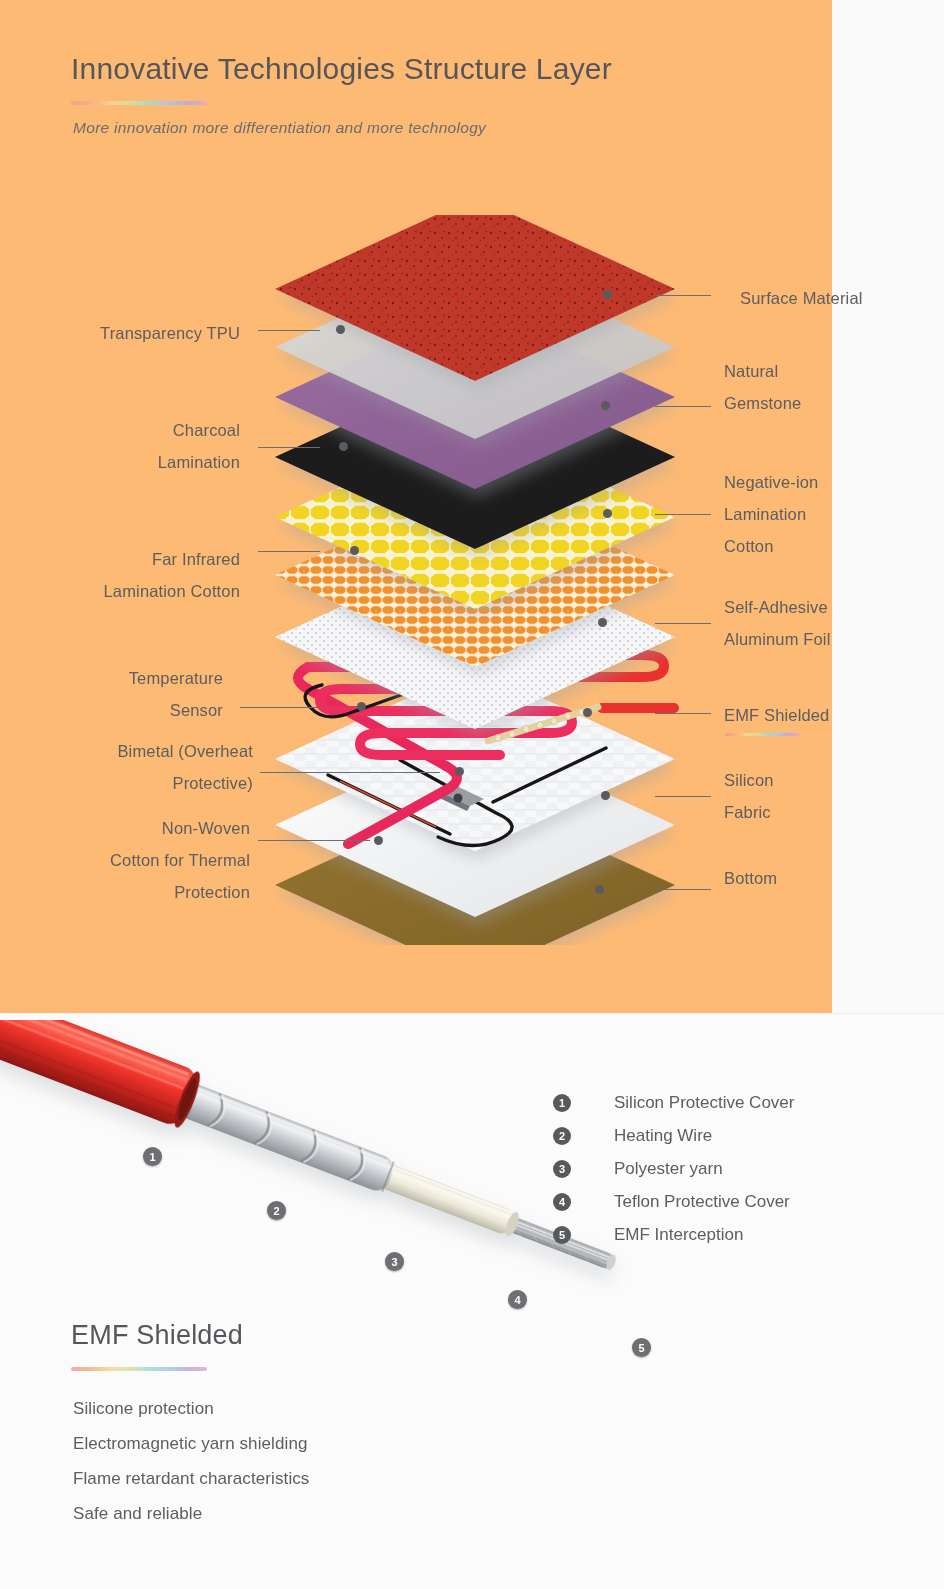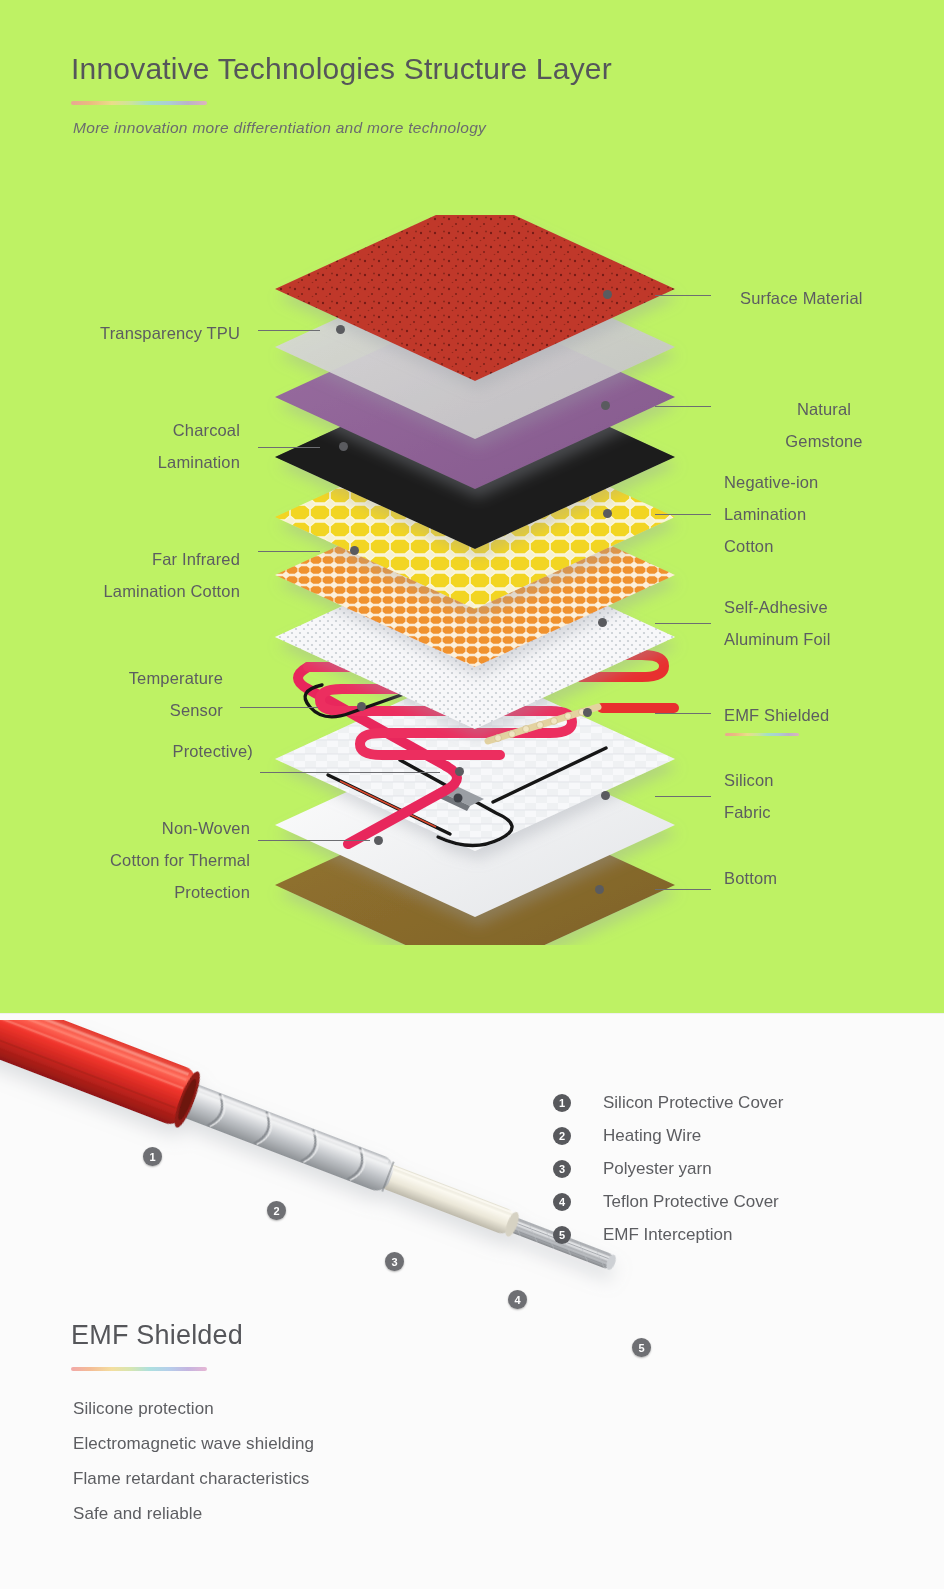--- a/index.html
+++ b/index.html
@@ -6,22 +6,22 @@
   html, body {
     width: 944px; height: 1589px;
     font-family: "Liberation Sans", sans-serif;
     background: #fafafa;
     overflow: hidden;
   }
   #page { position: relative; width: 944px; height: 1589px; }
 
   
   #section-structure {
-    position: absolute; left: 0; top: 0; width: 944px; height: 1013px;
-    background: #bef264;
+    position: absolute; left: 0; top: 0; width: 832px; height: 1013px;
+    background: #fdba74;
   }
   #section-wire {
     position: absolute; left: 0; top: 1013px; width: 944px; height: 576px;
     background: #fbfbfb;
     border-top: 1px solid #f0f0f0;
   }
 
   
   .page-title {
     position: absolute; color: #55565a; font-weight: 400;
@@ -74,21 +74,21 @@
 
   #legend { position: absolute; left: 553px; top: 1086px; width: 360px; }
   .legend-row { display: flex; align-items: center; height: 33px; }
   .legend-badge {
     width: 18px; height: 18px; border-radius: 50%;
     background: #58595d; color: #fff; font-size: 11px;
     display: flex; align-items: center; justify-content: center;
     flex: 0 0 18px; font-weight: 700;
   }
   .legend-text {
-    margin-left: 32px; font-size: 17px; color: #5c5d61; white-space: nowrap;
+    margin-left: 43px; font-size: 17px; color: #5c5d61; white-space: nowrap;
   }
 
   .marker {
     position: absolute; width: 19px; height: 19px; border-radius: 50%;
     background: #6e6f73; color: #fff; font-size: 11px; font-weight: 700;
     display: flex; align-items: center; justify-content: center;
     box-shadow: 0 1px 2px rgba(0,0,0,.3);
   }
 </style>
 </head>
@@ -251,21 +251,21 @@
     </div>
 
     <div class="leader" style="left:655px; top:295px; width:56px;"></div>
     <div class="leader-dot" style="left:603px; top:290px;"></div>
     <div class="label right" style="left:724px; top:283px; width:200px;margin-left:16px;">
       <div>Surface Material</div>
     </div>
 
     <div class="leader" style="left:655px; top:406px; width:56px;"></div>
     <div class="leader-dot" style="left:601px; top:401px;"></div>
-    <div class="label right" style="left:724px; top:394px; width:200px;text-align:center;">
+    <div class="label right" style="left:724px; top:356px; width:200px;">
       <div>Natural</div>
       <div>Gemstone</div>
     </div>
 
     <div class="leader" style="left:655px; top:514px; width:56px;"></div>
     <div class="leader-dot" style="left:603px; top:509px;"></div>
     <div class="label right" style="left:724px; top:467px; width:200px;">
       <div>Negative-ion</div>
       <div>Lamination</div>
       <div>Cotton</div>
@@ -321,20 +321,21 @@
     <div class="leader" style="left:240px; top:707px; width:78px;"></div>
     <div class="leader-dot" style="left:357px; top:702px;"></div>
     <div class="label left" style="left:20px; top:663px; width:203px;">
       <div>Temperature</div>
       <div>Sensor</div>
     </div>
 
     <div class="leader" style="left:260px; top:772px; width:180px;"></div>
     <div class="leader-dot" style="left:455px; top:767px;"></div>
     <div class="label left" style="left:10px; top:736px; width:243px;">
+      <div>Bimetal (Overheat</div>
       <div>Protective)</div>
     </div>
 
     <div class="leader" style="left:258px; top:840px; width:112px;"></div>
     <div class="leader-dot" style="left:374px; top:836px;"></div>
     <div class="label left" style="left:10px; top:813px; width:240px;text-align:right;">
       <div>Non-Woven</div>
       <div>Cotton for Thermal</div>
       <div>Protection</div>
     </div>
@@ -469,18 +470,18 @@
       <span class="legend-badge">5</span>
       <span class="legend-text">EMF Interception</span>
     </div>
   </div>
 
   <h2 class="page-title" id="title-emf">EMF Shielded</h2>
   <div class="rainbow-rule" id="rule-emf-bottom"></div>
 
   <div id="feature-list">
     <div>Silicone protection</div>
-    <div>Electromagnetic wave shielding</div>
+    <div>Electromagnetic yarn shielding</div>
     <div>Flame retardant characteristics</div>
     <div>Safe and reliable</div>
   </div>
 
 </div>
 
 </body></html>

